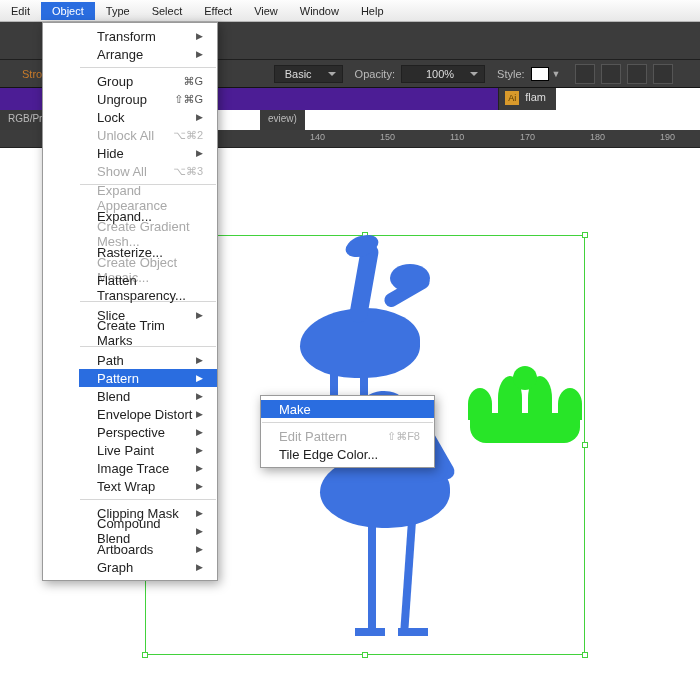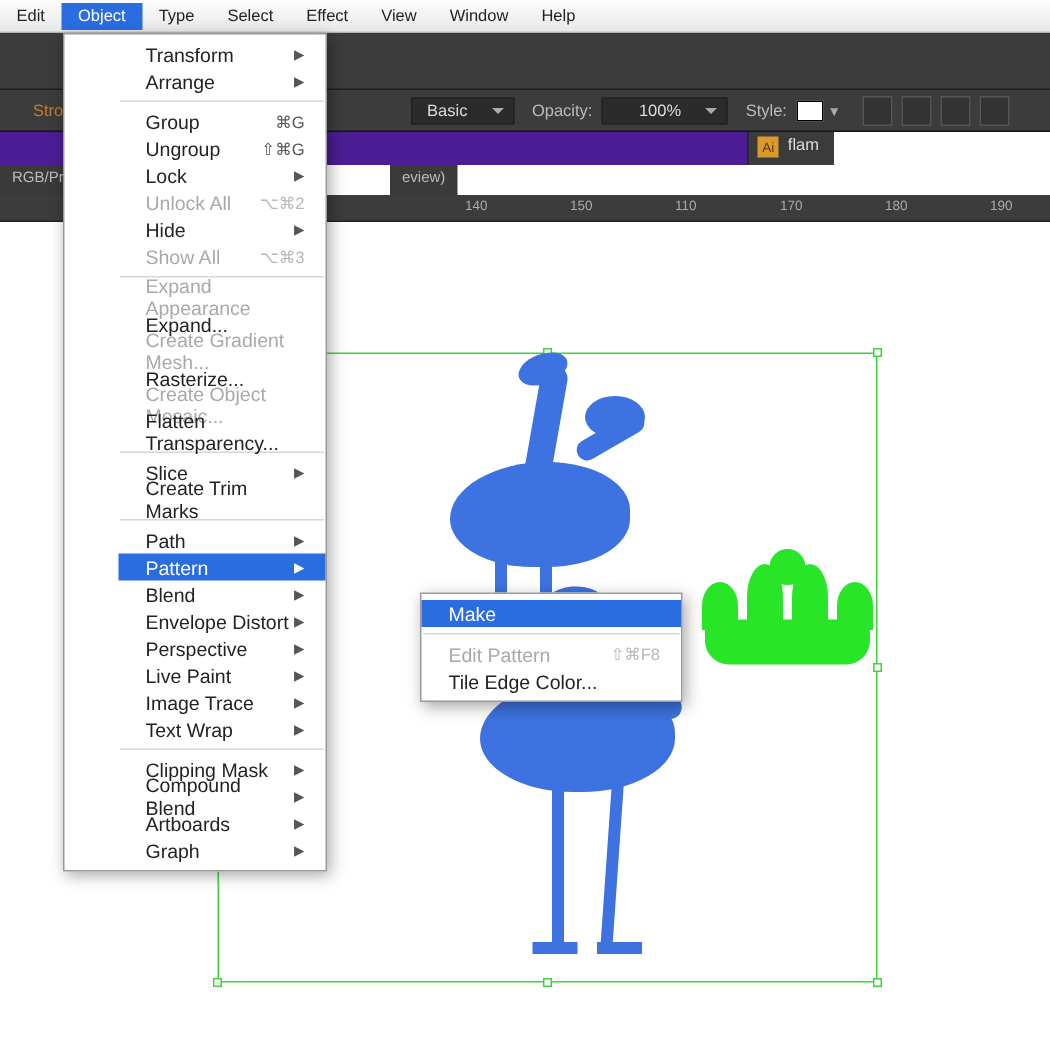--- a/index.html
+++ b/index.html
@@ -60,21 +60,21 @@
   .menu .row { padding:2px 14px 2px 18px; color:#222; display:flex; justify-content:space-between;
                align-items:center; height:18px; }
   .menu .row.dis { color:#a9a9a9; }
   .menu .row.hl { background:#2a6de0; color:#fff; }
   .menu .row .arr { font-size:9px; color:#555; }
   .menu .row.hl .arr { color:#fff; }
   .menu .sep { height:1px; background:#d6d6d6; margin:4px 1px; }
   .menu .sc { font-size:11px; color:#555; }
   .menu .row.dis .sc { color:#b7b7b7; }
 
-  .menu.sub { left:260px; top:395px; width:175px;margin-left:20px; }
+  .menu.sub { left:260px; top:395px; width:175px; }
 </style>
 </head>
 <body>
 
 <div class="menubar">
   <div class="mitem">Edit</div>
   <div class="mitem sel">Object</div>
   <div class="mitem">Type</div>
   <div class="mitem">Select</div>
   <div class="mitem">Effect</div>

